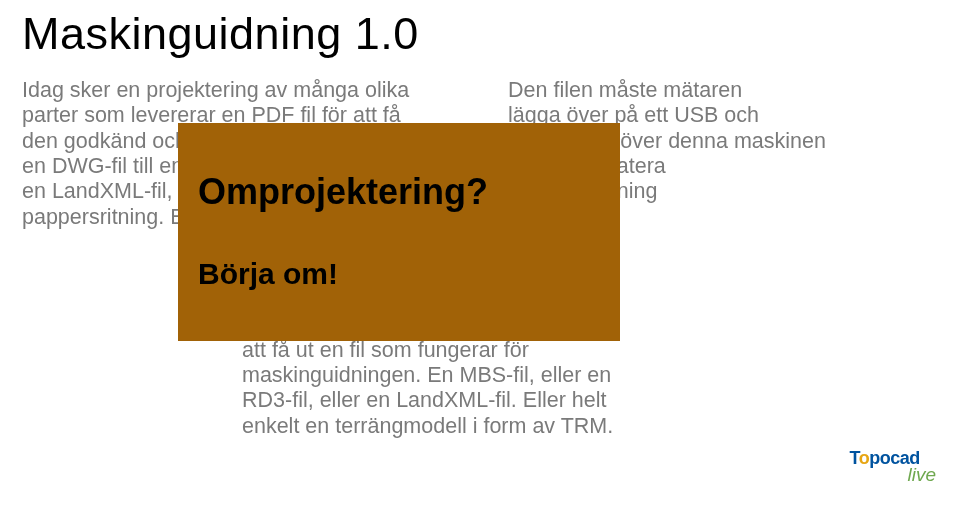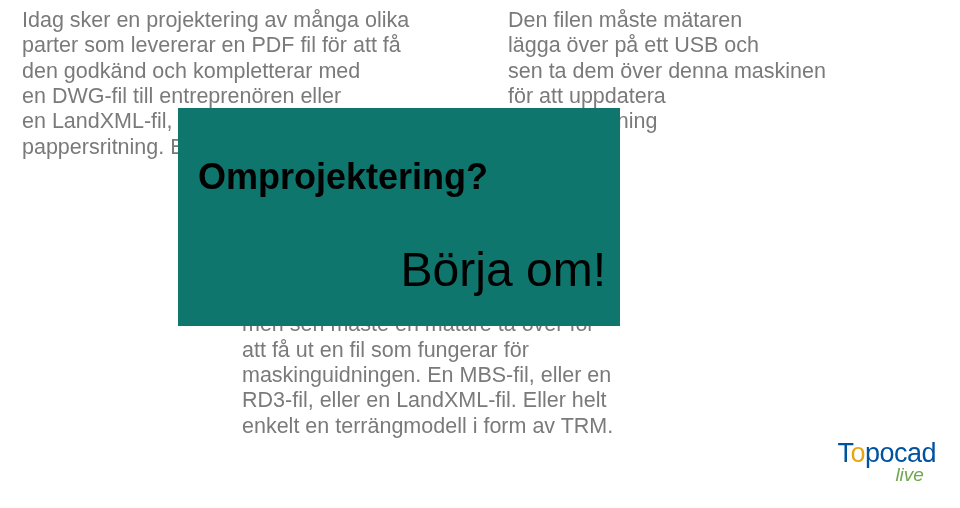--- a/index.html
+++ b/index.html
@@ -41,68 +41,68 @@
     width: 520px;
     font-size: 21.5px;
     font-weight: 400;
     line-height: 1.18;
     color: #7a7a7a;
     white-space: pre-line;
   }
   .callout {
     position: absolute;
     left: 178px;
-    top: 108px;
+    top: 123px;
     width: 442px;
     height: 218px;
-    background: #0f766e;
+    background: #a16207;
     padding: 48px 14px 0 20px;
   }
   .callout-line1 {
     font-size: 36px;
     font-weight: 600;
     color: #000;
     margin-bottom: 44px;
   }
   .callout-line2 {
-    font-size: 48px;
-    font-weight: 400;
+    font-size: 30px;
+    font-weight: 700;
     color: #000;
-    text-align: right;
   }
   .logo {
     position: absolute;
     right: 24px;
     bottom: 24px;
     text-align: left;
     line-height: 1;
   }
   .logo-main {
-    font-size: 27px;
-    font-weight: 400;
+    font-size: 18px;
+    font-weight: 700;
     letter-spacing: -0.5px;
   }
   .logo-t { color: #00539f; }
   .logo-o { color: #e7a614; }
   .logo-rest { color: #00539f; }
   .logo-sub {
     font-size: 19px;
     font-weight: 400;
     font-style: italic;
     color: #6fa84f;
     font-family: Liberation Sans, sans-serif;
     margin-top: -2px;
     margin-left: 58px;
   }
 </style>
 </head>
 <body>
 
 <div class="slide">
 
+  <h1 class="title">Maskinguidning 1.0</h1>
 
   <div class="cols">
     <div class="col-left">Idag sker en projektering av många olika
 parter som levererar en PDF fil för att få
 den godkänd och kompletterar med
 en DWG-fil till entreprenören eller
 en LandXML-fil, eller helt enkelt bara en
 pappersritning. Eller allt på en gång.</div>
     <div class="col-right">Den filen måste mätaren
 lägga över på ett USB och

